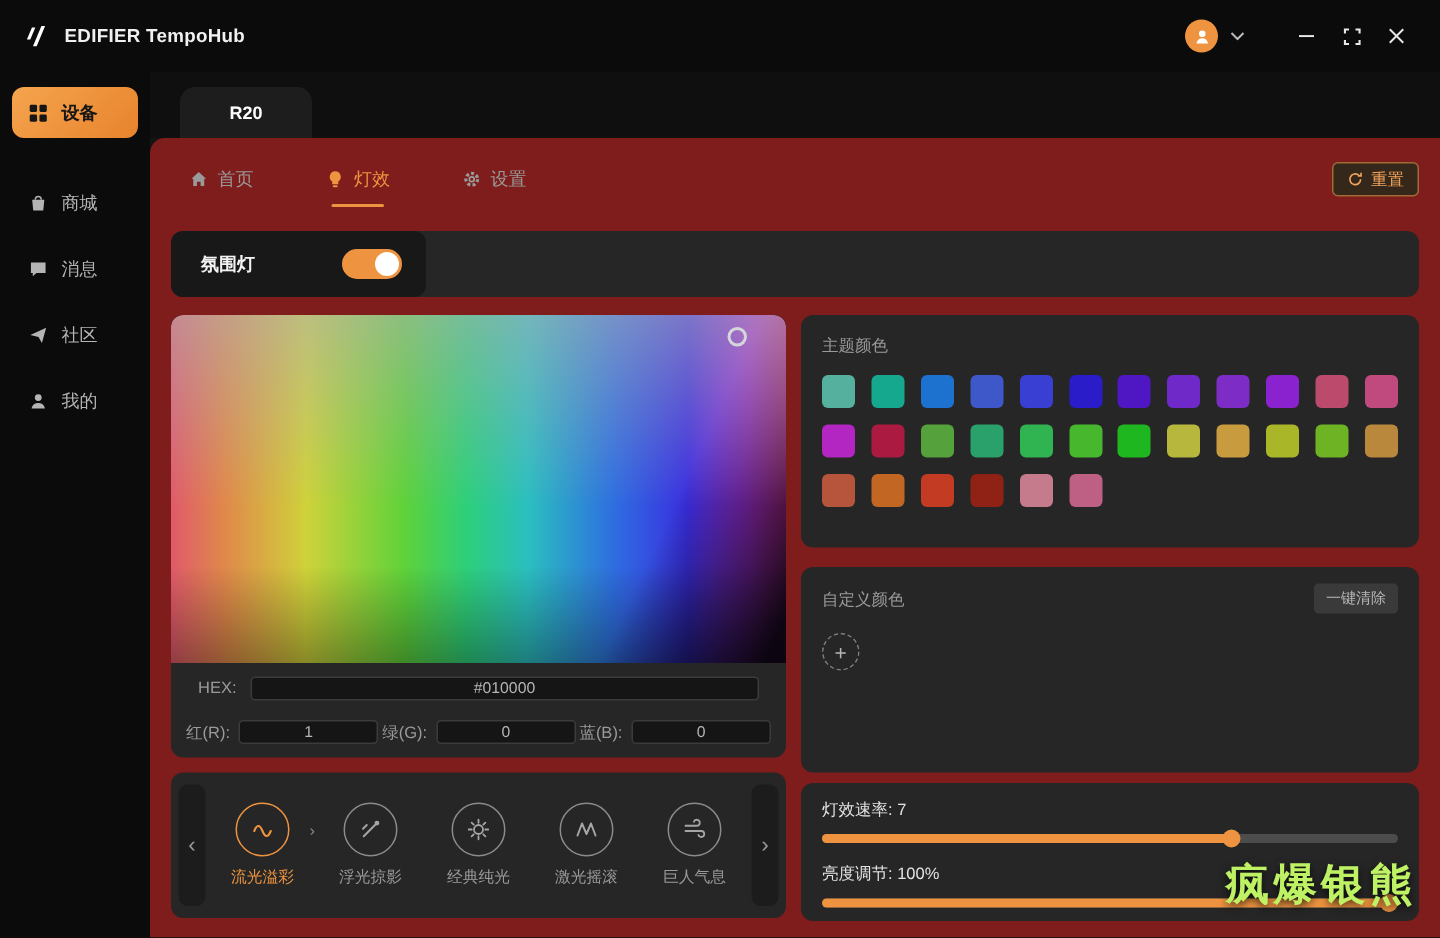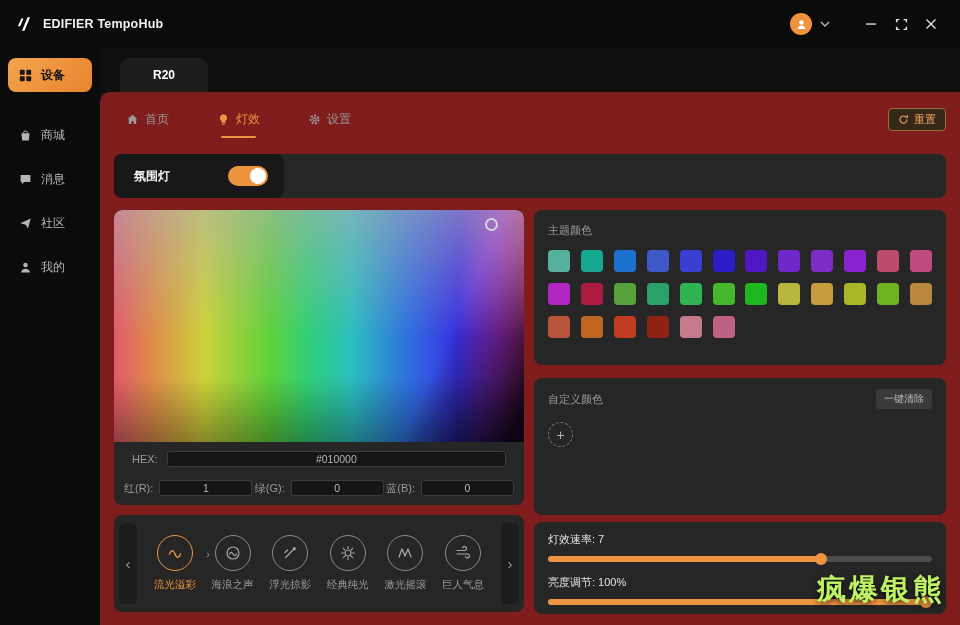--- a/index.html
+++ b/index.html
@@ -269,29 +269,20 @@
       <div class="car-arrow">‹</div>
       <div class="effects">
         <div class="effect active">
           <span class="effect-circle">
             <svg width="16" height="16" viewBox="0 0 16 16" fill="none" stroke="currentColor" stroke-width="1.4" stroke-linecap="round">
                 <path d="M2.5 9c1.8-4.5 3.7-4.5 5.5 0s3.7 4.5 5.5 0"></path>
               </svg>
           </span>
           <span class="effect-label">流光溢彩</span>
           <span class="effect-next">›</span>
-        </div>
-        <div class="effect">
-          <span class="effect-circle">
-            <svg width="16" height="16" viewBox="0 0 16 16" fill="none" stroke="currentColor" stroke-width="1.2" stroke-linecap="round">
-                <circle cx="8" cy="8" r="6"></circle>
-                <path d="M4.5 9c1.2-2.3 2.3-2.3 3.5 0s2.3 2.3 3.5 0"></path>
-              </svg>
-          </span>
-          <span class="effect-label">海浪之声</span>
         </div>
         <div class="effect">
           <span class="effect-circle">
             <svg width="16" height="16" viewBox="0 0 16 16" fill="none" stroke="currentColor" stroke-width="1.3" stroke-linecap="round">
                 <path d="M3.5 12.5l8-8"></path>
                 <circle cx="12.3" cy="3.7" r="1.6" fill="currentColor" stroke="none"></circle>
                 <path d="M3 7.5l2.5-2.5"></path>
               </svg>
           </span>
           <span class="effect-label">浮光掠影</span>

